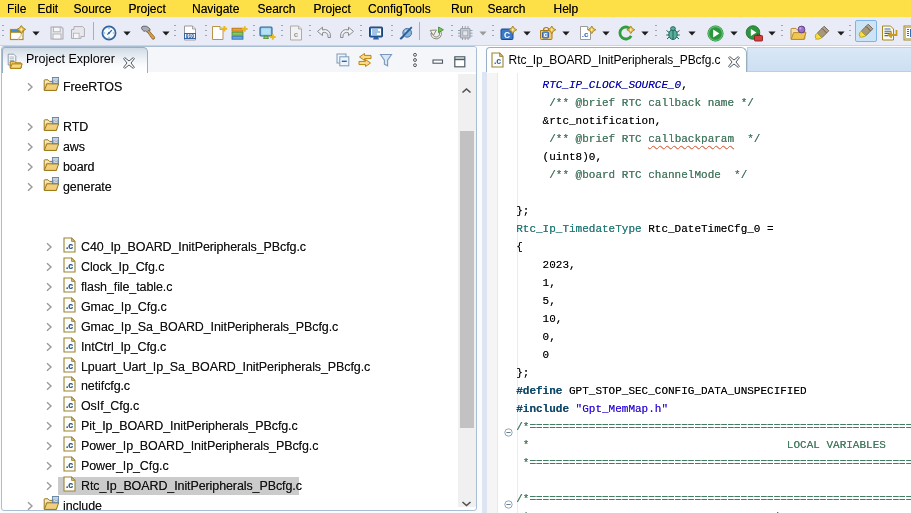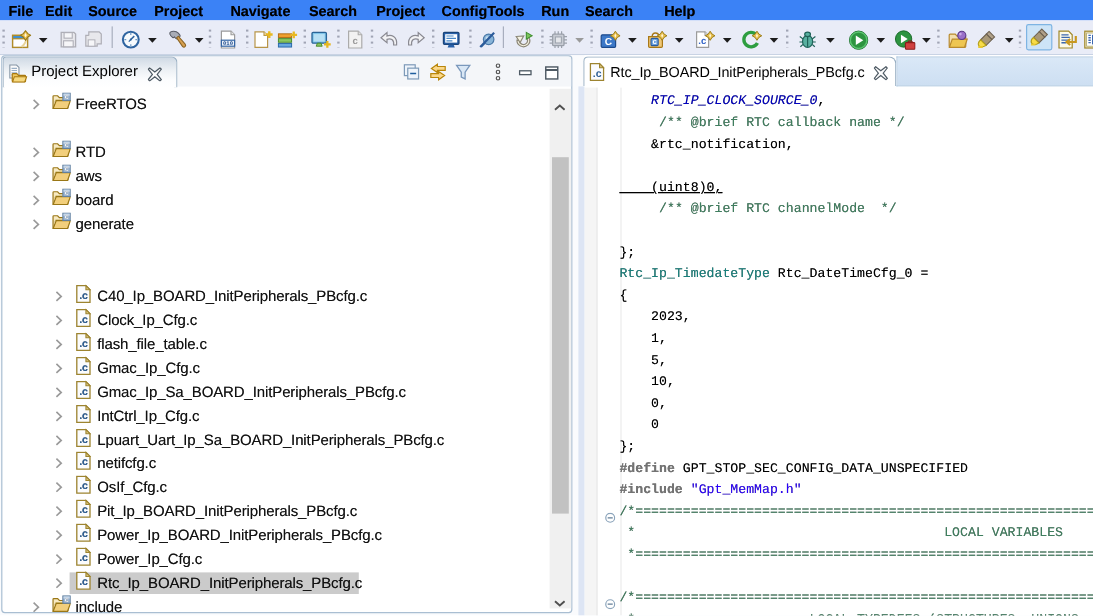--- a/index.html
+++ b/index.html
@@ -1,18 +1,18 @@
 <!DOCTYPE html>
 <html><head><meta charset="utf-8"><style>
 *{margin:0;padding:0;box-sizing:border-box;}
 html,body{width:911px;height:513px;overflow:hidden;background:#fff;}
 body{font-family:"Liberation Sans",sans-serif;position:relative;}
 .cl,.treerow,.mi{text-shadow:0 0 0.45px rgba(0,0,0,0.55);}
 .abs{position:absolute;}
-#menubar{left:0;top:0;width:911px;height:17px;background:#3b82f6;font-weight:bold;}
+#menubar{left:0;top:0;width:911px;height:17px;background:#fde047;}
 .mi{position:absolute;top:2px;font-size:12px;color:#000;}
 #toolbar{left:0;top:17px;width:911px;height:29px;background:#e9ecf7;border-bottom:1px solid #c9d3e4;}
 .ti{position:absolute;top:2px;height:28px;display:flex;align-items:center;}
 .dotsep{position:absolute;top:6px;height:17px;width:2px;background-image:radial-gradient(circle,#a0a4b4 0.9px,transparent 1.1px);background-size:2px 5px;background-repeat:repeat-y;}
 .vsep{position:absolute;top:5px;height:18px;width:1px;background:#a8aebe;}
 #workbg{left:0;top:46px;width:911px;height:467px;background:#fafbfd;}
 #leftpanel{left:1px;top:46px;width:476px;height:465px;background:#fff;border:1px solid #a9bed2;border-radius:3px;}
 #lp-strip{left:0;top:0;width:474px;height:25px;background:#f4f6f9;border-top-left-radius:3px;border-top-right-radius:3px;}
 #lp-tab{left:0px;top:0px;width:146px;height:26px;background:linear-gradient(#d0dae5 0%,#edf1f5 42%,#fcfdfe 75%,#fff);border:1px solid #98aec2;border-bottom:none;border-top-left-radius:3px;border-top-right-radius:5px;}
 #ed-panel{left:487px;top:46px;width:424px;height:467px;background:#fff;}
@@ -20,21 +20,21 @@
 #ed-bluestrip{left:260px;top:1px;width:164px;height:25px;background:linear-gradient(#dae8f7,#cddff2);border-bottom:1px solid #b9cfe4;border-left:1px solid #b9cfe4;border-top:1px solid #b9cfe4;}
 #ed-tab{left:-1px;top:1px;width:261px;height:25px;background:#fff;border:1px solid #98aec2;border-bottom:none;border-top-left-radius:4px;border-top-right-radius:6px;}
 .treerow{position:absolute;left:0;height:20px;display:flex;align-items:center;font-size:12.5px;letter-spacing:-0.1px;color:#111;white-space:pre;}
 .trsel{position:absolute;background:#cbcbcb;}
 #tree-scroll{left:456px;top:27px;width:18px;height:433px;background:#f0f0f0;}
 #codearea{position:absolute;left:0px;top:27px;width:424px;height:440px;background:#fff;}
 .cl{position:absolute;left:29.2px;white-space:pre;font-family:"Liberation Mono",monospace;font-size:11px;line-height:18px;height:18px;color:#000;}
 .cmt{color:#3F7F5F;}
 .enum{color:#0000C0;font-style:italic;}
 .tdef{color:#17807c;}
-.pp{color:#737373;font-weight:bold;}
+.pp{color:#0c4a6e;font-weight:bold;}
 .str{color:#2A00FF;}
 .sq{text-decoration:underline;text-decoration-style:wavy;text-decoration-color:#fb7a52;text-decoration-thickness:1px;text-underline-offset:3px;}
 </style></head><body>
 <div class="abs" id="menubar">
     <span class="mi" style="left:7px">File</span>
     <span class="mi" style="left:37.5px">Edit</span>
     <span class="mi" style="left:73.5px">Source</span>
     <span class="mi" style="left:128.5px">Project</span>
     <span class="mi" style="left:192px">Navigate</span>
     <span class="mi" style="left:257.5px">Search</span>
@@ -544,22 +544,23 @@
     <div class="abs" style="left:21.6px;top:7px;font-size:12px;letter-spacing:-0.1px;color:#000;">Rtc_Ip_BOARD_InitPeripherals_PBcfg.c</div>
     <div class="abs" style="left:241px;top:8px;"><svg width="12" height="12" viewBox="0 0 12 12" style="">
         <path d="M1.7 0.6 L6 4 L10.3 0.6 L11.4 1.7 L8 6 L11.4 10.3 L10.3 11.4 L6 8 L1.7 11.4 L0.6 10.3 L4 6 L0.6 1.7 Z" fill="#fcfcfc" stroke="#4e5a64" stroke-width="1"></path>
       </svg></div>
     <div class="abs" id="codearea">
       <div class="abs" style="left:0;top:0;width:10.5px;height:440px;background:#f5f5f5;border-right:1px solid #e8e8e8;"></div>
       <div class="abs" style="left:29.5px;top:0;width:1px;height:440px;background:#ececec;"></div>
       <div class="cl" style="top:3.4px;">    <span class="enum">RTC_IP_CLOCK_SOURCE_0</span>,</div>
       <div class="cl" style="top:21.4px;">     <span class="cmt">/** @brief RTC callback name */</span></div>
       <div class="cl" style="top:39.4px;">    &amp;rtc_notification,</div>
-      <div class="cl" style="top:75.4px;text-decoration:underline;">    (uint8)0,</div>
-      <div class="cl" style="top:93.4px;">     <span class="cmt">/** @brief RTC channelMode  */</span></div>
+      <div class="cl" style="top:57.4px;">     <span class="cmt">/** @brief RTC <span class="sq">callbackparam</span>  */</span></div>
+      <div class="cl" style="top:75.4px;">    (uint8)0,</div>
+      <div class="cl" style="top:93.4px;">     <span class="cmt">/** @board RTC channelMode  */</span></div>
       <div class="cl" style="top:129.4px;">};</div>
       <div class="cl" style="top:147.4px;"><span class="tdef">Rtc_Ip_TimedateType</span> Rtc_DateTimeCfg_0 =</div>
       <div class="cl" style="top:165.4px;">{</div>
       <div class="cl" style="top:183.4px;">    2023,</div>
       <div class="cl" style="top:201.4px;">    1,</div>
       <div class="cl" style="top:219.4px;">    5,</div>
       <div class="cl" style="top:237.4px;">    10,</div>
       <div class="cl" style="top:255.4px;">    0,</div>
       <div class="cl" style="top:273.4px;">    0</div>
       <div class="cl" style="top:291.4px;">};</div>

